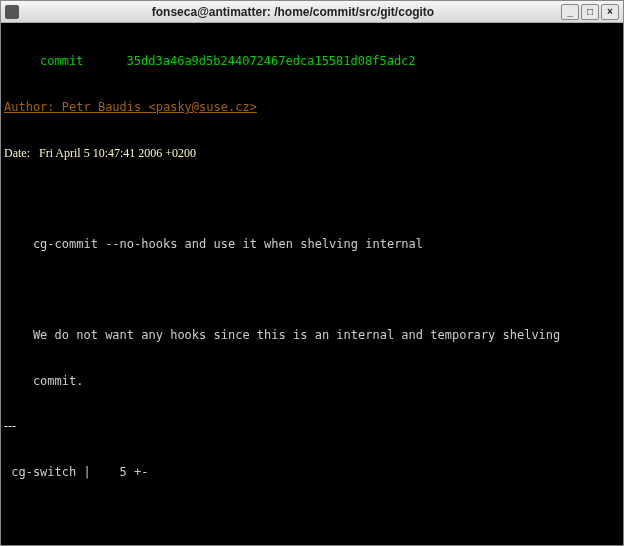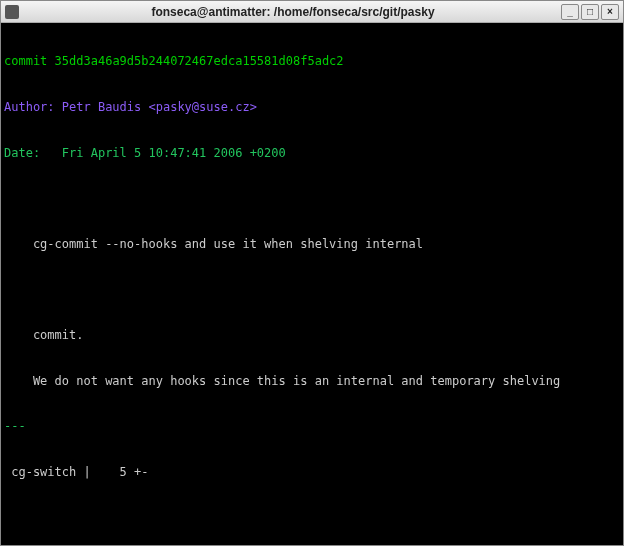--- a/index.html
+++ b/index.html
@@ -53,47 +53,47 @@
     font-family: "DejaVu Sans Mono","Liberation Mono",monospace;
     font-size: 12px;
     line-height: 15.2px;
     color: #ccc;
     padding: 1px 3px;
     overflow: hidden;
     white-space: pre;
     position: relative;
   }
   .line { white-space: pre; }
-  .yellow { color: #22c55e; }
-  .cyan   { color: #8b5cf6; }
-  .green  { color: #00d000; }
+  .yellow { color: #fef9c3; font-family: Liberation Serif, serif; }
+  .cyan   { color: #a16207; text-decoration: underline; }
+  .green  { color: #00d000; margin-left: 36px; }
 </style>
 </head>
 <body>
 
 <div class="window">
   <div class="titlebar">
     <div class="appicon"></div>
-    <div class="title">fonseca@antimatter: /home/fonseca/src/git/pasky</div>
+    <div class="title">fonseca@antimatter: /home/commit/src/git/cogito</div>
     <div class="win-btns">
       <div class="win-btn">_</div>
       <div class="win-btn">□</div>
       <div class="win-btn">×</div>
     </div>
   </div>
 
   <div class="terminal">
     <div class="line"><span class="green">commit </span><span class="green">35dd3a46a9d5b244072467edca15581d08f5adc2</span></div>
     <div class="line"><span class="cyan">Author: </span><span class="cyan">Petr Baudis &lt;pasky@suse.cz&gt;</span></div>
     <div class="line"><span class="yellow">Date:   </span><span class="yellow">Fri April 5 10:47:41 2006 +0200</span></div>
     <div class="line"> </div>
     <div class="line">    cg-commit --no-hooks and use it when shelving internal</div>
     <div class="line"> </div>
+    <div class="line">    We do not want any hooks since this is an internal and temporary shelving</div>
     <div class="line">    commit.</div>
-    <div class="line">    We do not want any hooks since this is an internal and temporary shelving</div>
     <div class="line yellow">---</div>
     <div class="line"> cg-switch |    5 +-</div>
     
     
     
     
     
     
     
     

